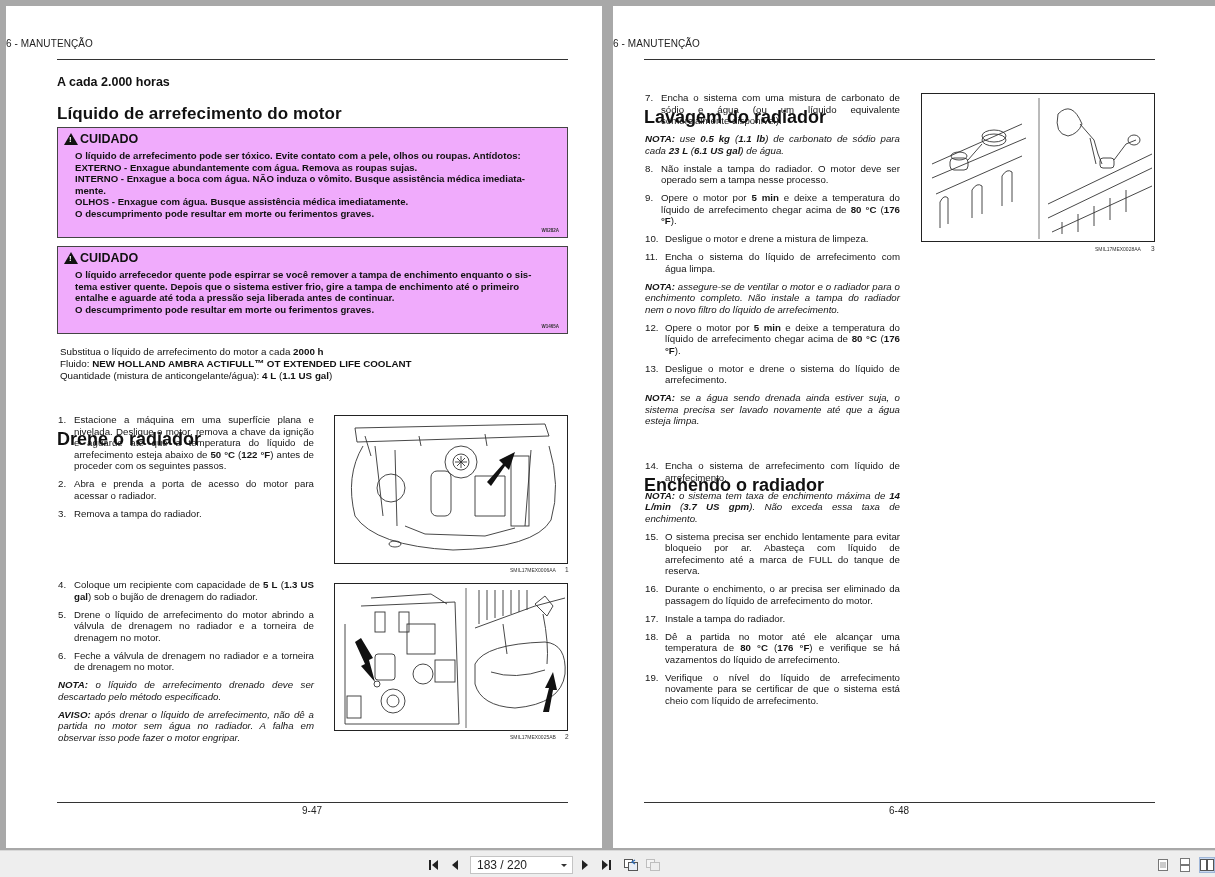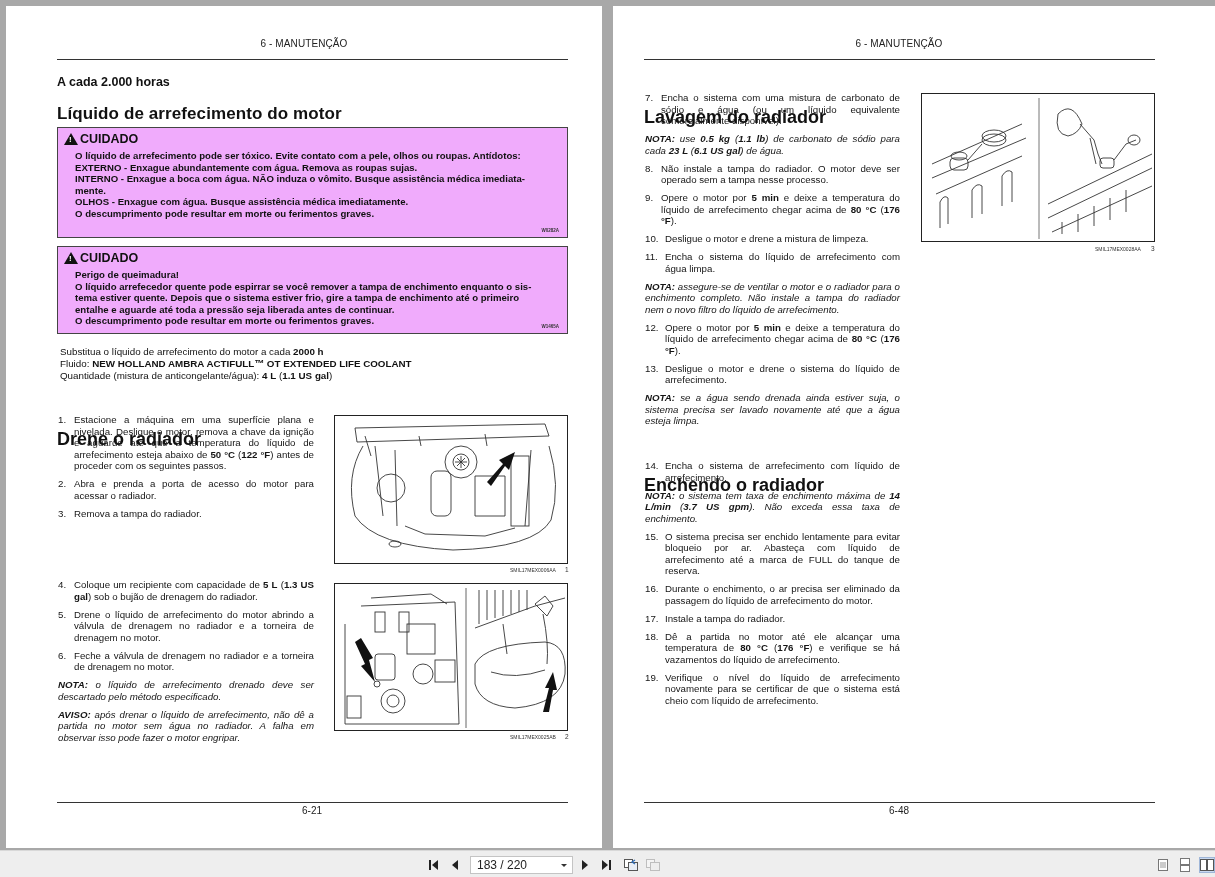--- a/index.html
+++ b/index.html
@@ -1,21 +1,21 @@
 <!DOCTYPE html>
 <html><head>
 <meta charset="utf-8">
 <style>
   * { box-sizing: border-box; margin: 0; padding: 0; }
   html, body { width: 1215px; height: 877px; overflow: hidden; background: #a8a8a8; font-family: "Liberation Sans", sans-serif; color: #111; }
   .viewer { position: absolute; left: 0; top: 0; width: 1215px; height: 850px; background: #a8a8a8; }
   .page { position: absolute; top: 6px; height: 842px; background: #fff; overflow: hidden; }
   .page.left { left: 6px; width: 596px; }
   .page.right { left: 613px; width: 602px; }
-  .run-head { position: absolute; top: 32px; font-size: 10px; text-align: center; color: #222; letter-spacing: 0.1px; }
+  .run-head { position: absolute; top: 32px; font-size: 10px; text-align: left; color: #222; letter-spacing: 0.1px; }
   .rule { position: absolute; height: 1px; background: #333; }
   .folio { position: absolute; top: 799px; font-size: 10px; color: #222; }
 
   .interval { position: absolute; left: 51px; top: 69px; font-size: 12.5px; font-weight: bold; }
   .title { position: absolute; left: 51px; top: 98px; font-size: 17px; font-weight: bold; letter-spacing: 0.1px; }
 
   .caution { position: absolute; border: 1.4px solid #444; background: #f0abfc; padding: 3px 0 0 6px; }
   .caution .head { font-size: 12.5px; font-weight: bold; display: flex; align-items: center; height: 15px; }
   .caution .tri { width: 0; height: 0; border-left: 7px solid transparent; border-right: 7px solid transparent; border-bottom: 12px solid #111; margin-right: 2px; position: relative; }
   .caution .tri::after { content: "!"; position: absolute; left: -2px; top: 2px; font-size: 8px; color: #fff; font-weight: bold; line-height: 10px; }
@@ -69,21 +69,20 @@
       </div>
       <div class="code">W0282A</div>
     </div>
 
     <div class="caution" style="left:51px;top:240px;width:511px;height:88px;">
       <div class="head">
           <span class="tri"></span>
           <span>CUIDADO</span>
         </div>
       <div class="body">
-        <div>Perigo de queimadura!</div>
         <div>O líquido arrefecedor quente pode espirrar se você remover a tampa de enchimento enquanto o sis-</div>
         <div>tema estiver quente.  Depois que o sistema estiver frio, gire a tampa de enchimento até o primeiro</div>
         <div>entalhe e aguarde até toda a pressão seja liberada antes de continuar.</div>
         <div>O descumprimento pode resultar em morte ou ferimentos graves.</div>
       </div>
       <div class="code">W1465A</div>
     </div>
 
     <div class="specs">
       <div><span>Substitua o líquido de arrefecimento do motor a cada </span><b>2000 h</b></div>
@@ -173,21 +172,21 @@
           <path d="M168 40 L172 70"></path>
         </g>
         <path d="M20 58 L30 80 L26 82 L40 98 L34 76 L38 74 L26 54 Z" fill="#111"></path>
         <path d="M208 128 L214 104 L210 104 L218 88 L222 106 L218 106 L214 128 Z" fill="#111"></path>
       </svg>
     </div>
     <div class="figcap" style="left:504px;top:728px;">SMIL17MEX0025AB</div>
     <div class="fignum" style="left:559px;top:727px;">2</div>
 
     <div class="rule" style="left:51px;top:796px;width:511px;"></div>
-    <div class="folio" style="left:296px;">6-21</div>
+    <div class="folio" style="left:296px;">9-47</div>
   </div>
 
   <div class="page right">
     <div class="run-head" style="left:0;width:572px;">6 - MANUTENÇÃO</div>
     <div class="rule" style="left:31px;top:53px;width:511px;"></div>
 
     <div class="h2" style="left:31px;top:69px;">Lavagem do radiador</div>
 
     <div class="steps" style="left:32px;top:86px;width:255px;">
       <div class="step">

